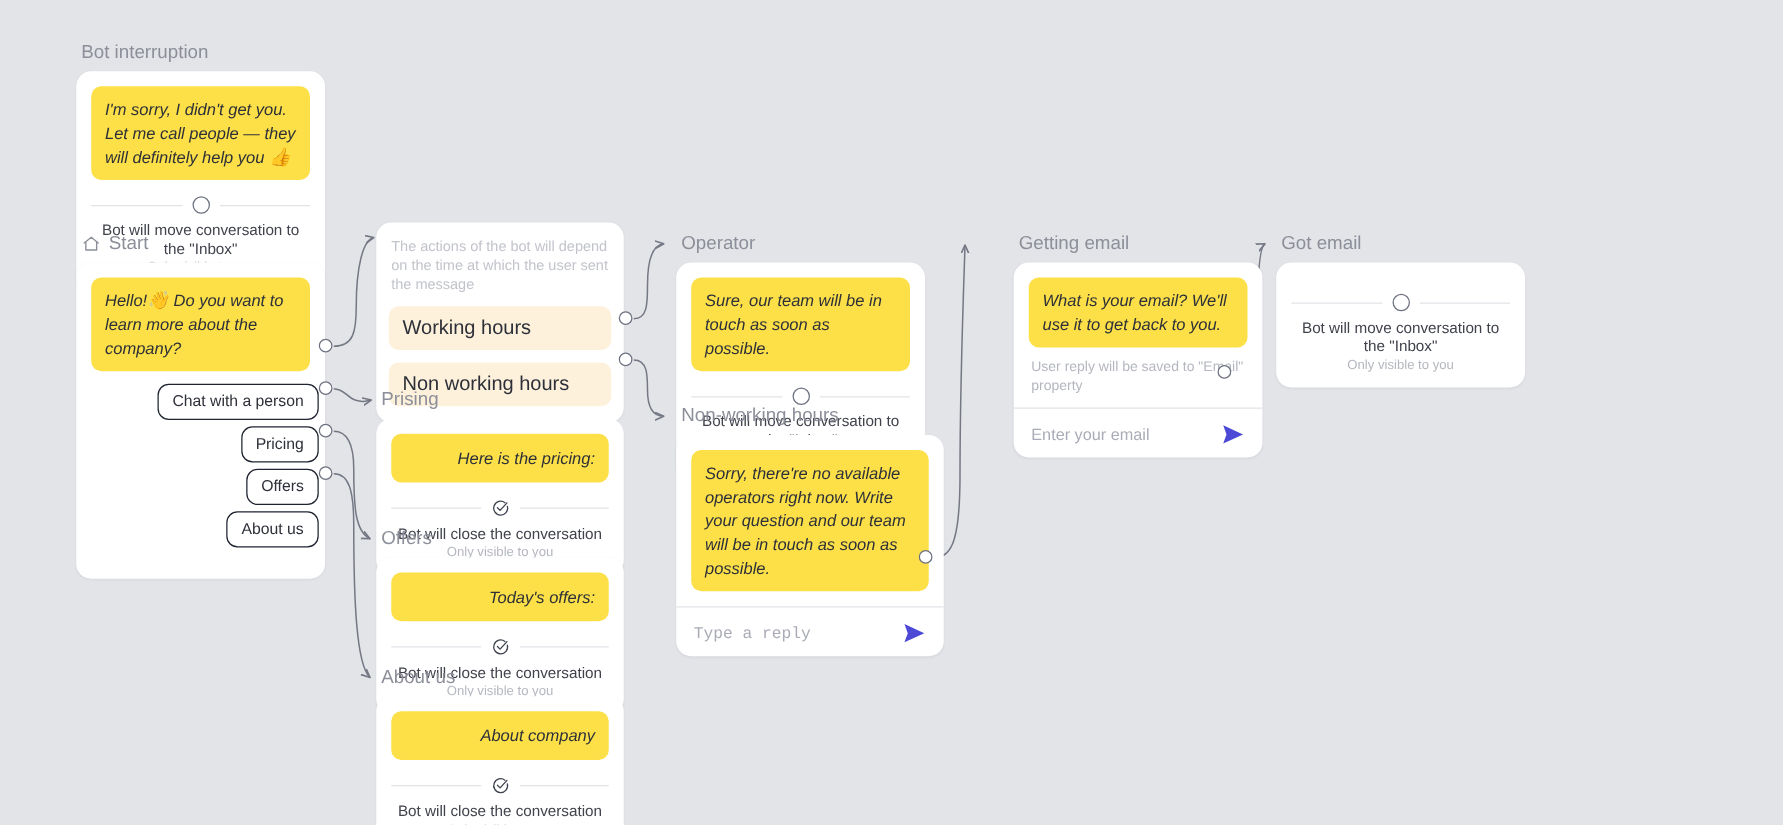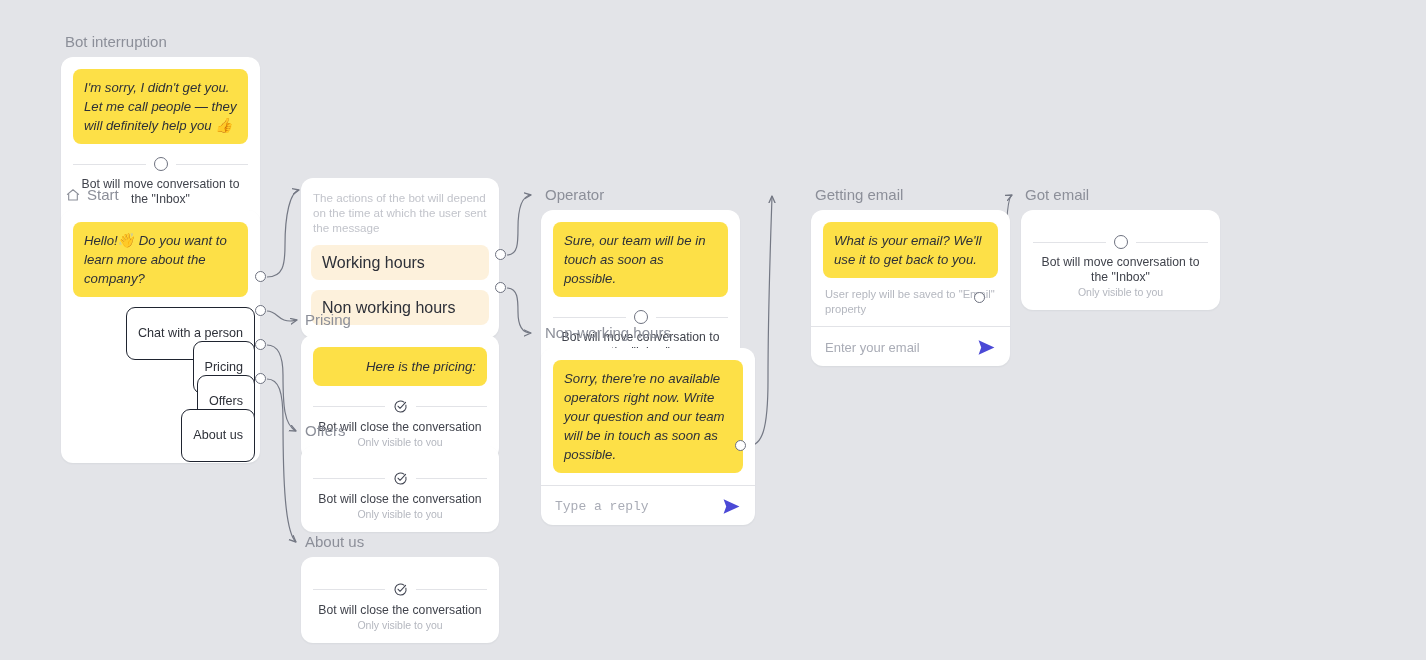--- a/index.html
+++ b/index.html
@@ -84,21 +84,21 @@
     margin-top: 1px;
   }
   .reply-btn {
     position: absolute;
     right: -7px;
     background: #ffffff;
     border: 1px solid #1f2430;
     border-radius: 9px;
     font-size: 12.6px;
     color: #2d3038;
-    padding: 18px 11px;
+    padding: 6px 11px;
     white-space: nowrap;
     line-height: 15px;
   }
   .port {
     position: absolute;
     width: 11px; height: 11px;
     border-radius: 50%;
     background: #ffffff;
     border: 1.3px solid #6e7280;
     z-index: 3;
@@ -253,40 +253,42 @@
       <div class="footnote">Bot will close the conversation</div>
       <div class="subnote">Only visible to you</div>
     </div>
   </div>
 
   <div class="node" style="left:301px; top:422px; width:198px;">
     <div class="node-title">
       <span class="ttext">Offers</span>
     </div>
     <div class="card">
+      <div class="bubble plain">Today's offers:</div>
       <div class="divider-row">
         <div class="ln"></div>
         <div class="chk">
           <svg width="15" height="15" viewBox="0 0 20 20" fill="none" stroke="#3f4350" stroke-width="1.4" stroke-linecap="round" stroke-linejoin="round">
             <path d="M17.2 8.2 A7.4 7.4 0 1 1 14.6 4.2"></path>
             <path d="M6.6 9.6 L9.4 12.4 L16.8 4.4"></path>
           </svg>
         </div>
         <div class="ln"></div>
       </div>
       <div class="footnote">Bot will close the conversation</div>
       <div class="subnote">Only visible to you</div>
     </div>
   </div>
 
   <div class="node" style="left:301px; top:533px; width:198px;">
     <div class="node-title">
       <span class="ttext">About us</span>
     </div>
     <div class="card">
+      <div class="bubble plain">About company</div>
       <div class="divider-row">
         <div class="ln"></div>
         <div class="chk">
           <svg width="15" height="15" viewBox="0 0 20 20" fill="none" stroke="#3f4350" stroke-width="1.4" stroke-linecap="round" stroke-linejoin="round">
             <path d="M17.2 8.2 A7.4 7.4 0 1 1 14.6 4.2"></path>
             <path d="M6.6 9.6 L9.4 12.4 L16.8 4.4"></path>
           </svg>
         </div>
         <div class="ln"></div>
       </div>

